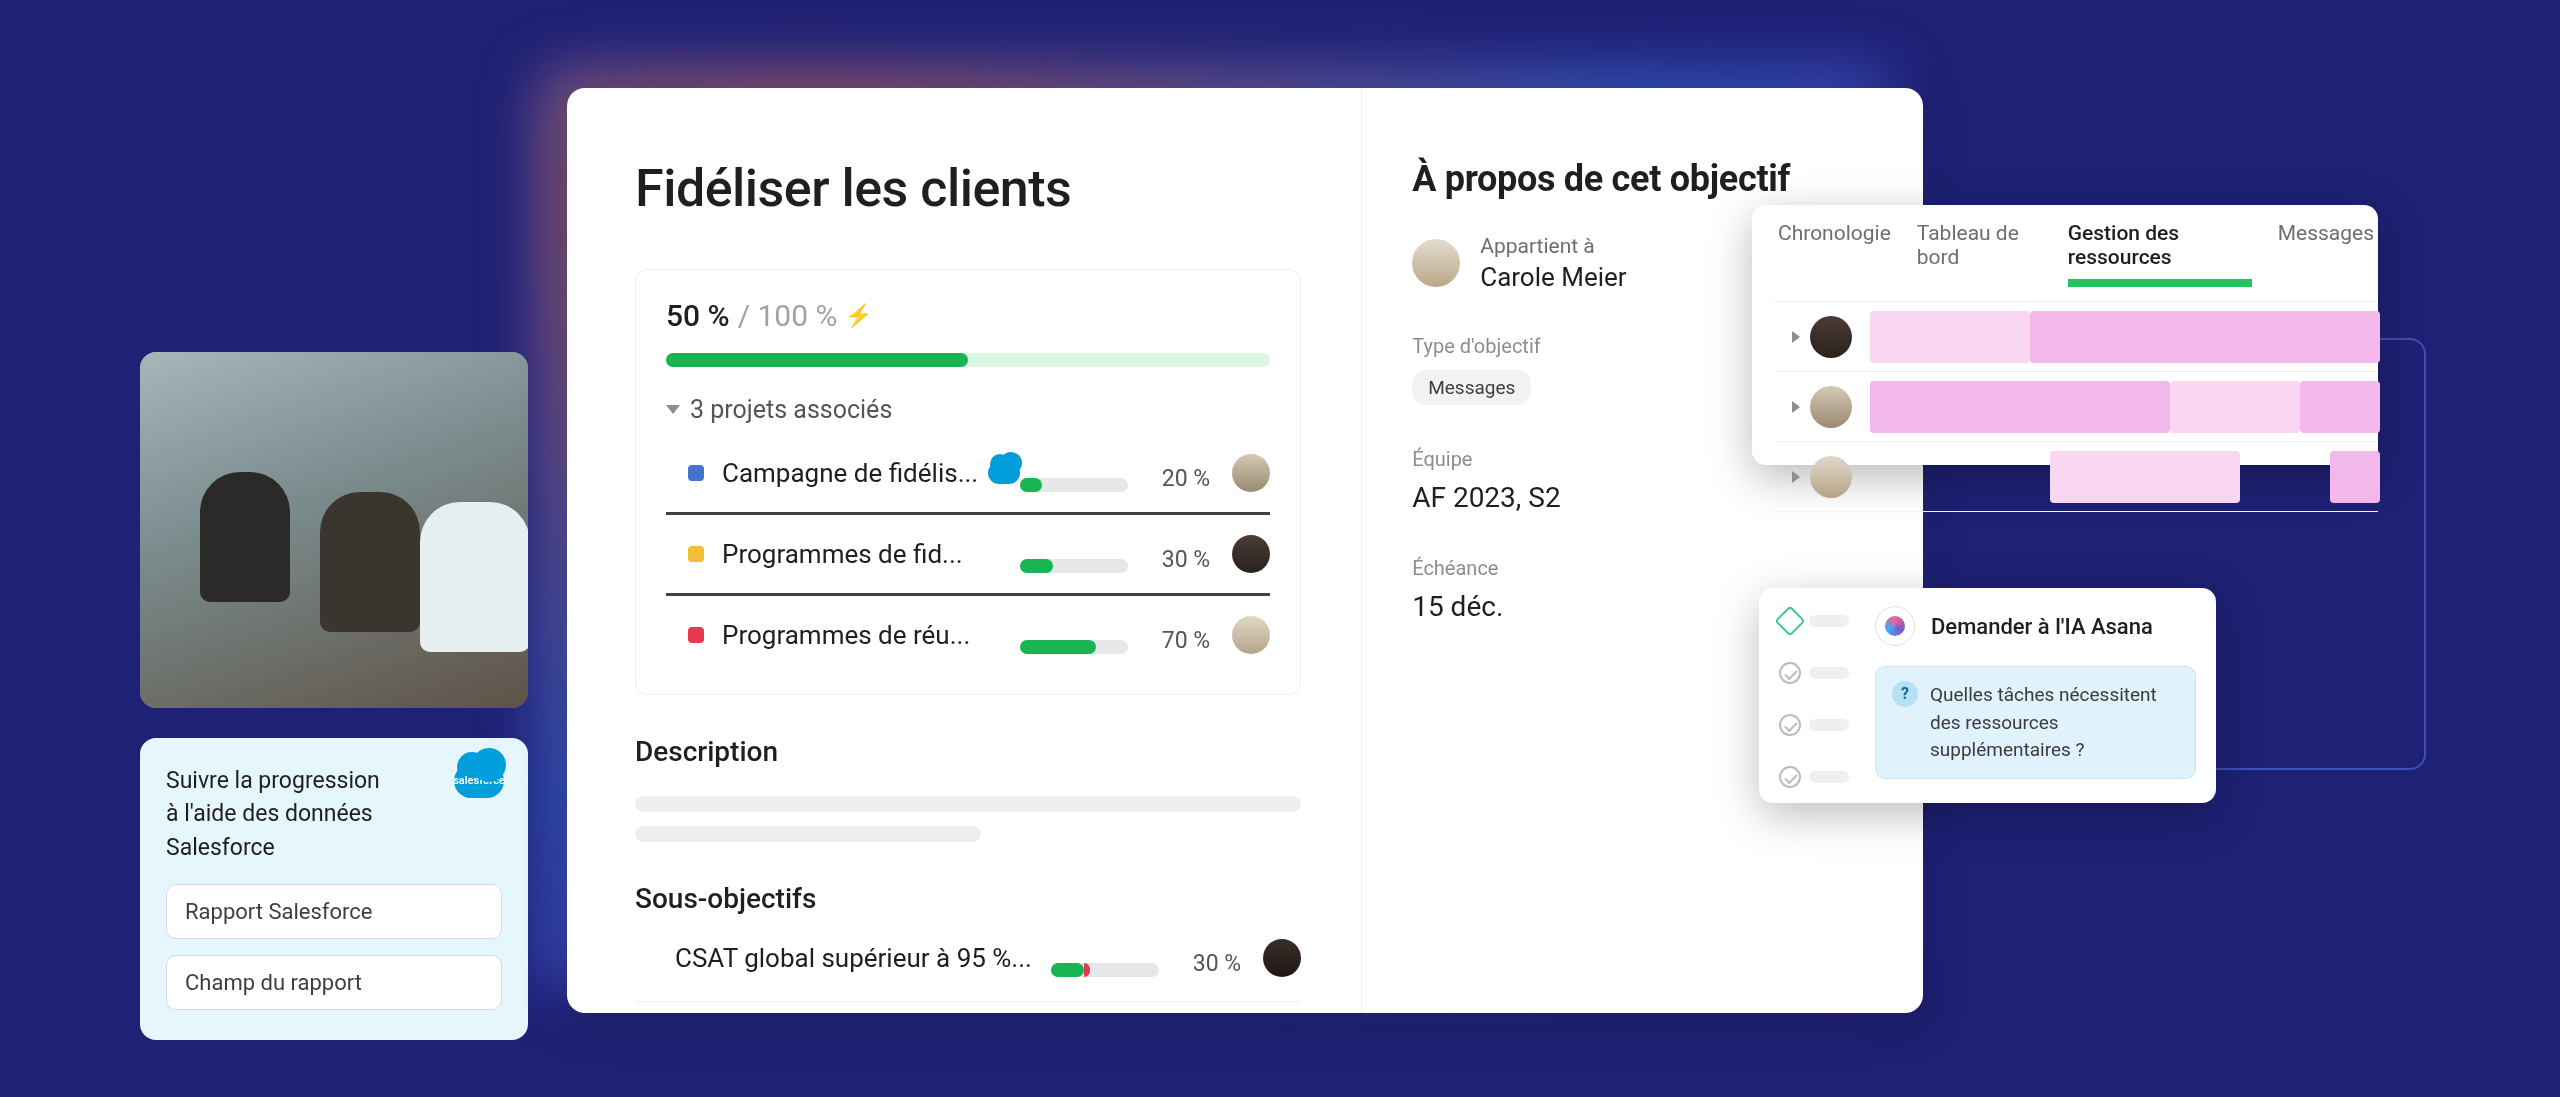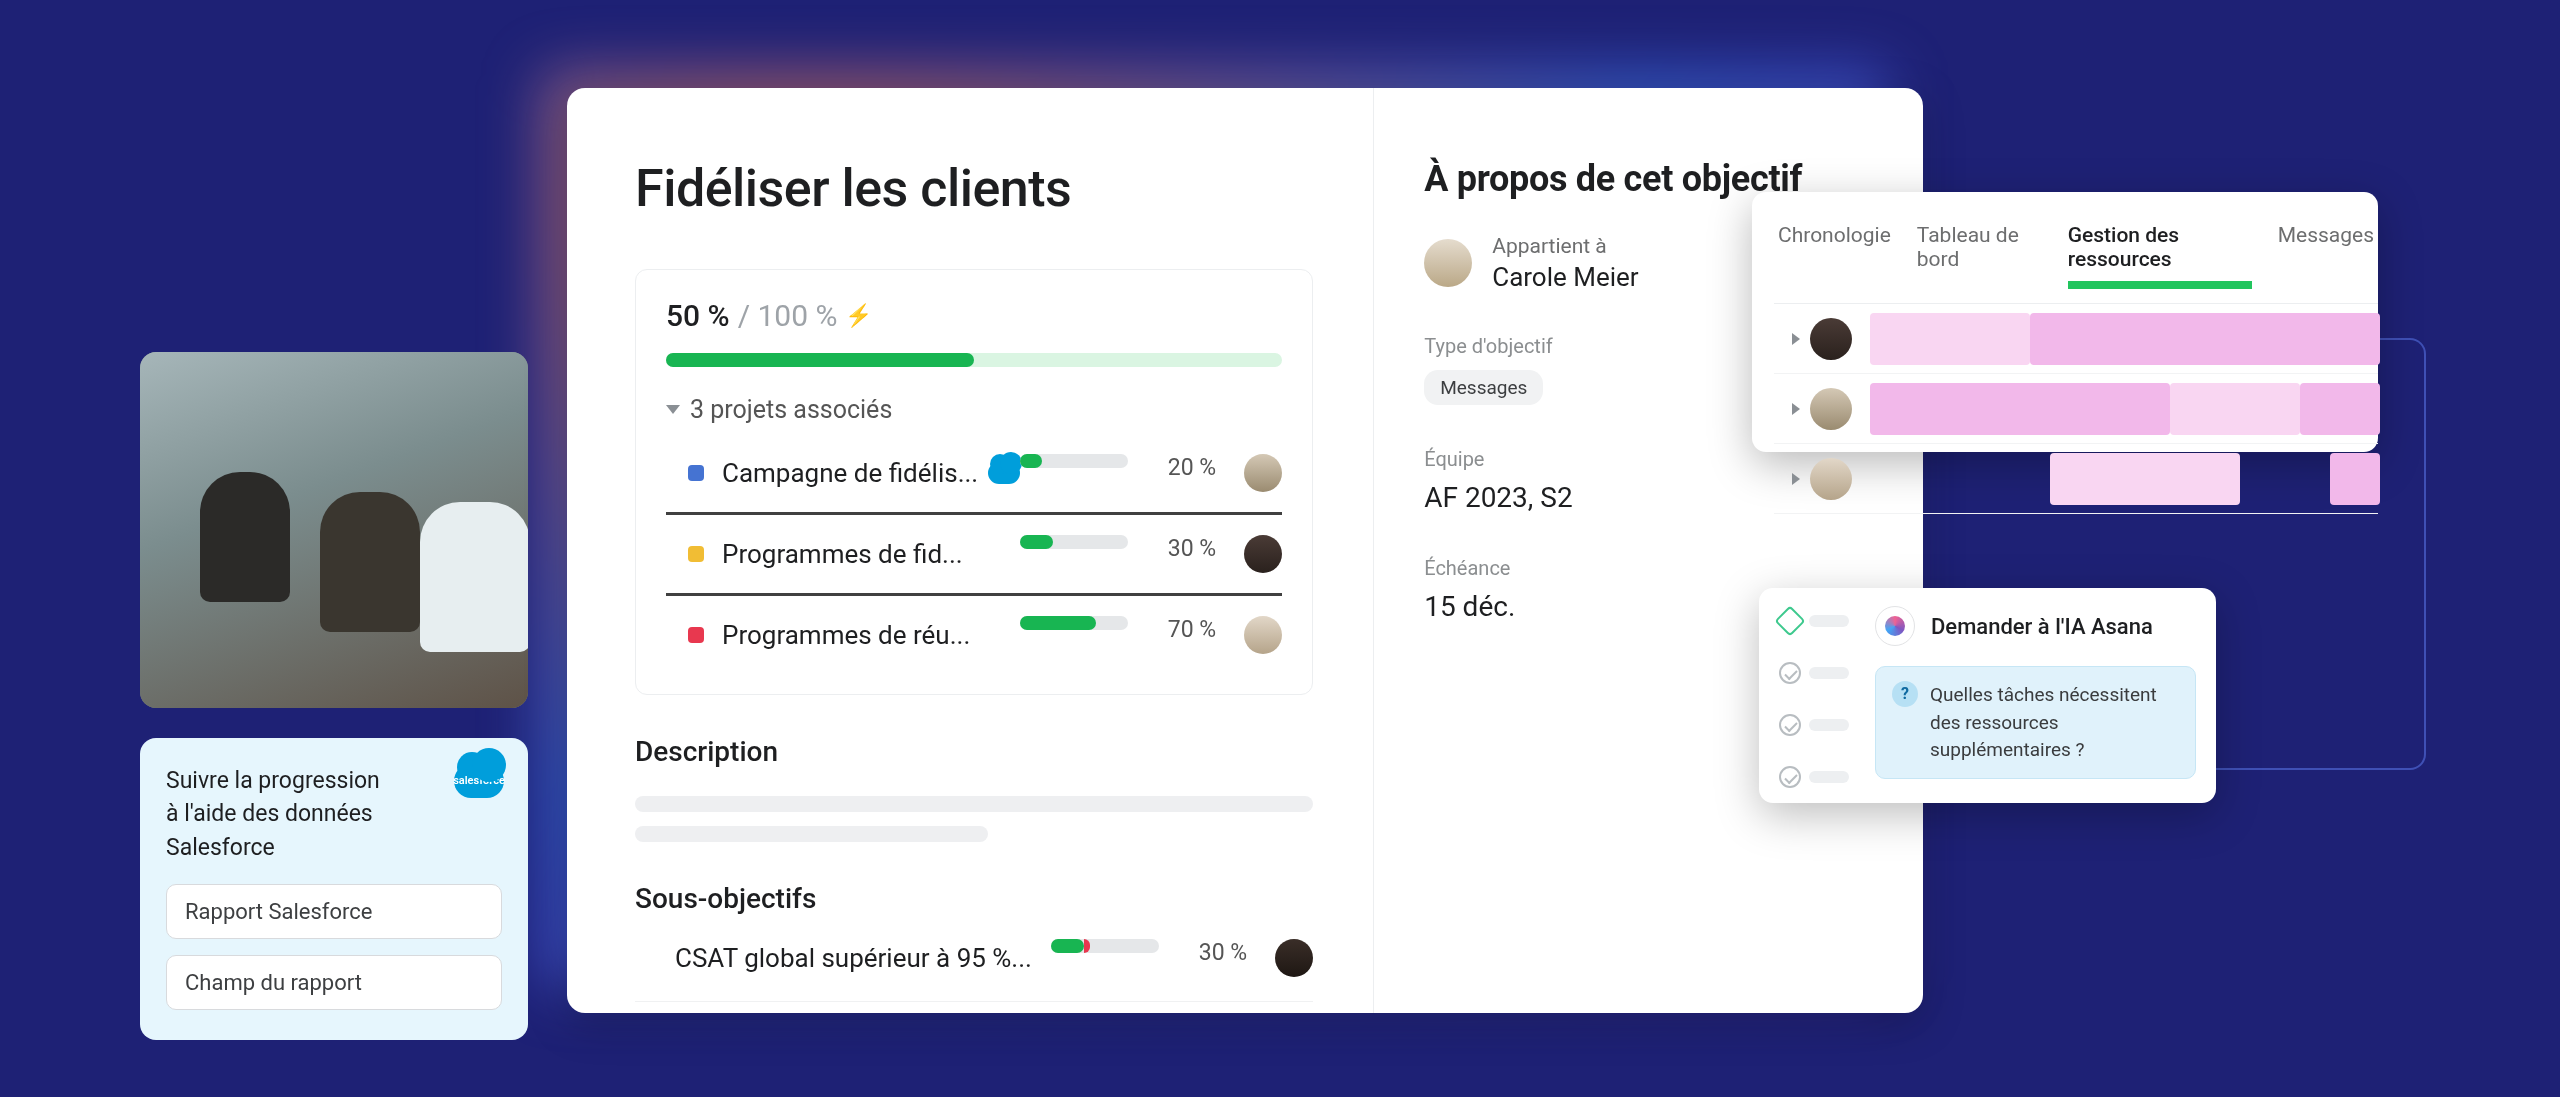--- a/index.html
+++ b/index.html
@@ -39,21 +39,21 @@
 .bolt { color: #f5a623; font-size: 22px; }
 .prog-track { margin-top: 20px; height: 14px; background: #daf5e2; border-radius: 8px; position: relative; }
 .prog-fill { position:absolute; left:0; top:0; bottom:0; border-radius:8px; background:#18b552; }
 .proj-header { margin-top: 28px; display:flex; align-items:center; gap:10px; color:#555; font-size:25px;}
 .caret-down { width:0;height:0;border-left:7px solid transparent;border-right:7px solid transparent;border-top:9px solid #8a8f94; }
 .proj-list { margin-top: 10px; }
 .proj-row { display:flex; align-items:center; padding: 20px 0 20px 22px; border-top:3px solid #404040;}
 .proj-row:first-child { border-top:none; }
 .sq { width:16px; height:16px; border-radius:4px; margin-right:18px; flex-shrink:0;}
 .proj-name { font-size:26px; color:#1e1f21; flex:1; white-space:nowrap; overflow:hidden; text-overflow:ellipsis; max-width: 265px;}
-.proj-after { flex: 0 0 auto; display:flex; align-items:flex-start; gap: 28px; margin-left:auto;}
+.proj-after { flex: 0 0 auto; display:flex; align-items:flex-end; gap: 22px; margin-left:auto;}
 .cloud-icon { width:32px; height:22px; background:#009edb; border-radius:11px; position:relative; margin-left: 10px;}
 .cloud-icon::before{content:"";position:absolute;width:20px;height:20px;background:#009edb;border-radius:50%;top:-8px;left:2px;}
 .cloud-icon::after{content:"";position:absolute;width:22px;height:22px;background:#009edb;border-radius:50%;top:-10px;left:12px;}
 .mini-track { width:108px; height:14px; background:#e5e7e9; border-radius:8px; position:relative;}
 .mini-fill { position:absolute; left:0; top:0; bottom:0; background:#18b552; border-radius:8px;}
 .mini-fill.red { background:#e8384f;}
 .pct { font-size:23px; color:#555; width:60px; text-align:right;}
 .ava { width:38px; height:38px; border-radius:50%; background:#c9c3ba; flex-shrink:0; background-size:cover; background-position:center;}
 .section-h { font-size:28px; font-weight:500; color:#1e1f21; margin-top: 40px;}
 .desc-lines { margin-top: 28px;}
@@ -84,21 +84,21 @@
 .sf-card { position:absolute; left:140px; top:738px; width:388px; background:#e6f6fd; border-radius:16px; padding: 26px 26px 30px;}
 .sf-title { font-size:23px; color:#1e1f21; line-height:1.45; max-width: 230px;}
 .sf-cloud { position:absolute; right:24px; top:26px; width:50px; height:34px; background:#009edb; border-radius:18px;}
 .sf-cloud::before{content:"";position:absolute;width:30px;height:30px;background:#009edb;border-radius:50%;top:-12px;left:3px;}
 .sf-cloud::after{content:"";position:absolute;width:34px;height:34px;background:#009edb;border-radius:50%;top:-16px;left:18px;}
 .sf-cloud span{position:absolute;color:#fff;font-size:11px;font-weight:600;left:50%;top:50%;transform:translate(-50%,-55%);}
 .sf-input { margin-top: 20px; background:#fff; border:1px solid #d8dadd; border-radius:10px; padding: 14px 18px; font-size:22px; color:#3d3f41;}
 .sf-input + .sf-input { margin-top: 16px;}
 
 
-.rm-card { position:absolute; left:1752px; top:192px; width:626px; height:260px; background:#fff; border-radius:14px; box-shadow: 0 12px 44px rgba(0,0,0,.28); padding: 31px 0 0 22px;}
+.rm-card { position:absolute; left:1752px; top:205px; width:626px; height:260px; background:#fff; border-radius:14px; box-shadow: 0 12px 44px rgba(0,0,0,.28); padding: 16px 0 0 22px;}
 .rm-border { position:absolute; left:1776px; top:338px; width:650px; height:432px; border:2px solid #3f50b5; border-radius:16px; border-left:none; border-top-left-radius:0;}
 .tabs { display:flex; gap:26px; font-size:21px; color:#6d6e6f; padding: 0 4px 14px; border-bottom:1px solid #eceef0;}
 .tab { padding-bottom: 10px; cursor:pointer;}
 .tab.active { color:#1e1f21; border-bottom:8px solid #22c55e; font-weight:500;}
 .gantt-row { display:flex; align-items:center; height:70px; border-bottom:1px solid #f2f3f4;}
 .g-left { width:96px; display:flex; align-items:center; justify-content:center; gap:10px;}
 .g-toggle{width:0;height:0;border-top:6px solid transparent;border-bottom:6px solid transparent;border-left:8px solid #8a8f94;}
 .g-ava{width:42px;height:42px;border-radius:50%;background:#cbbfa8;background-size:cover;}
 .g-bars { flex:1; position:relative; height:100%;}
 .bar { position:absolute; height:52px; top:9px; background:#f9d6f2; border-radius:4px;}

